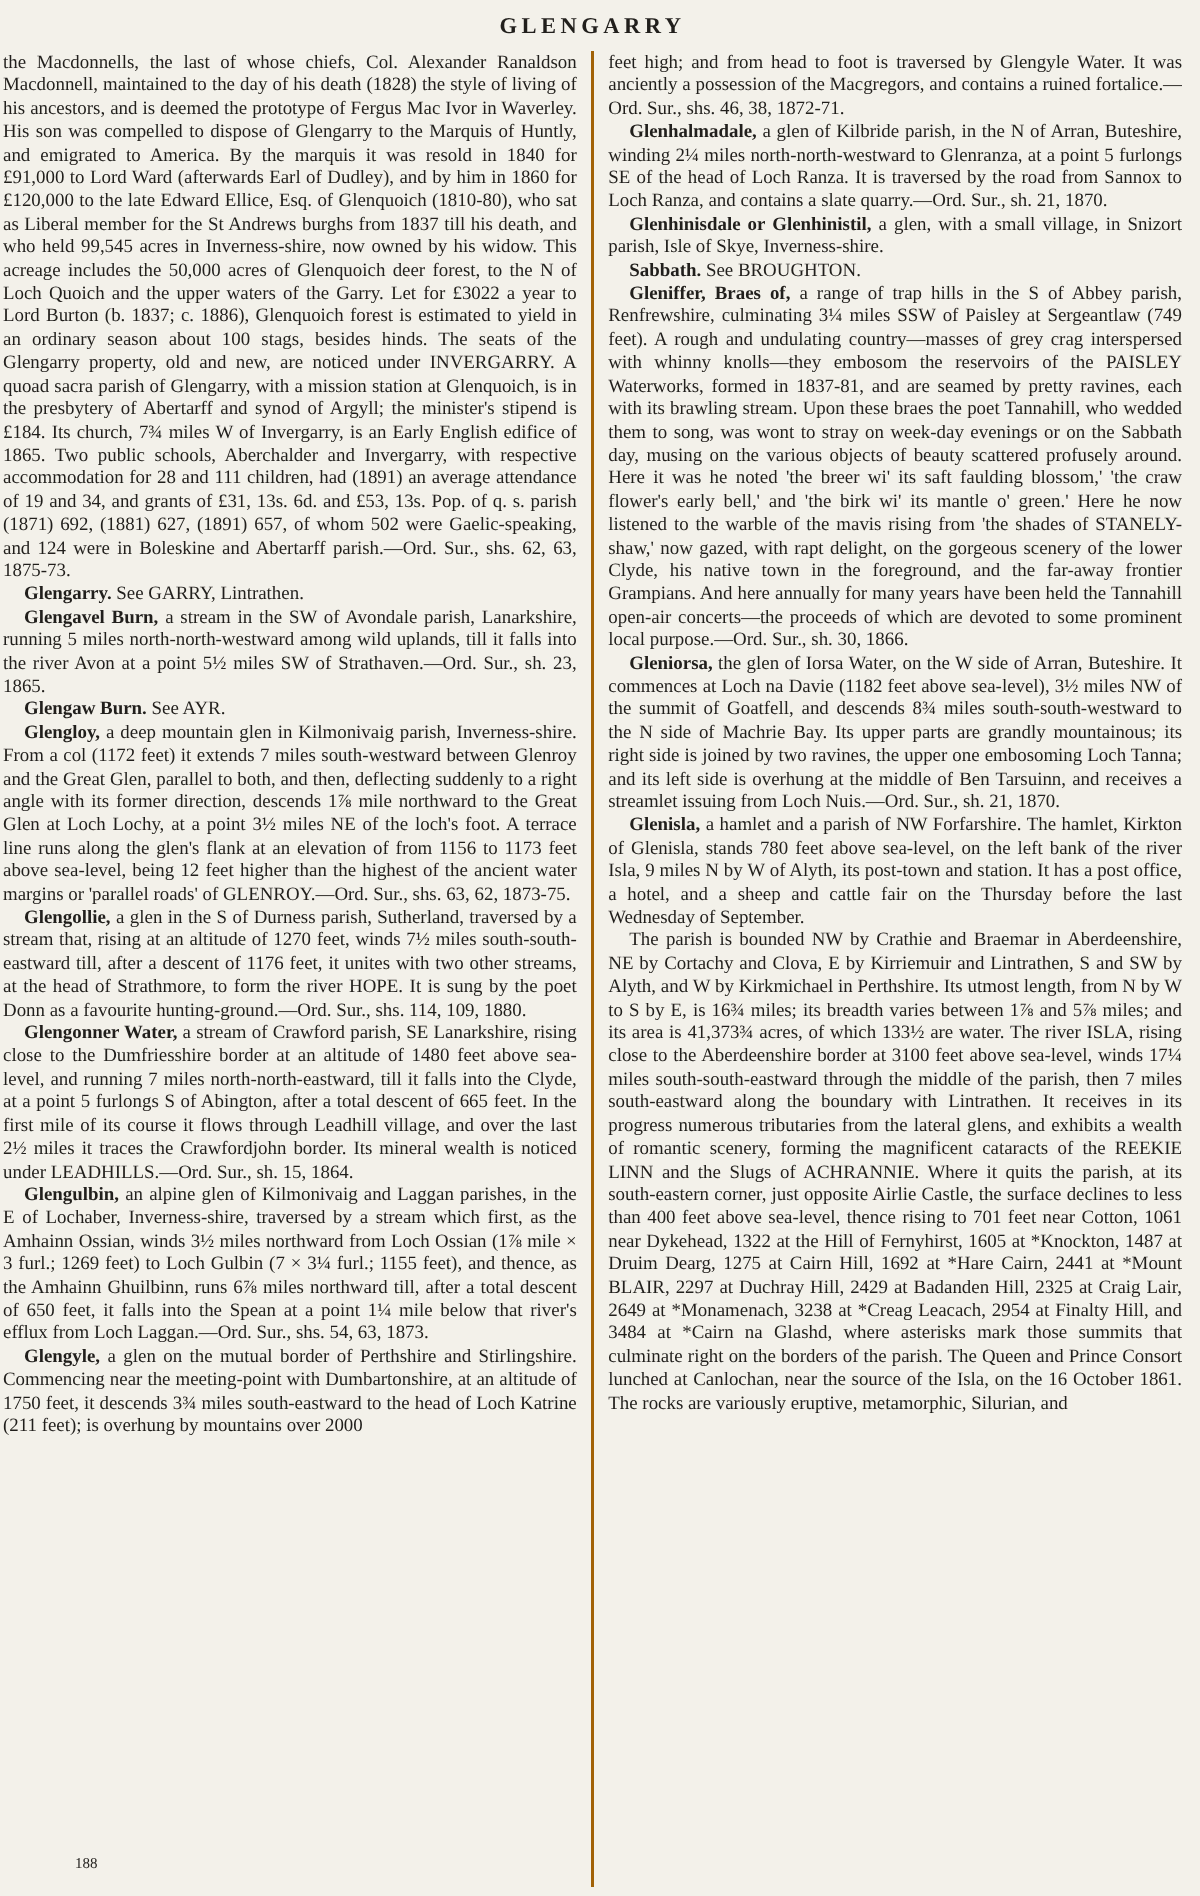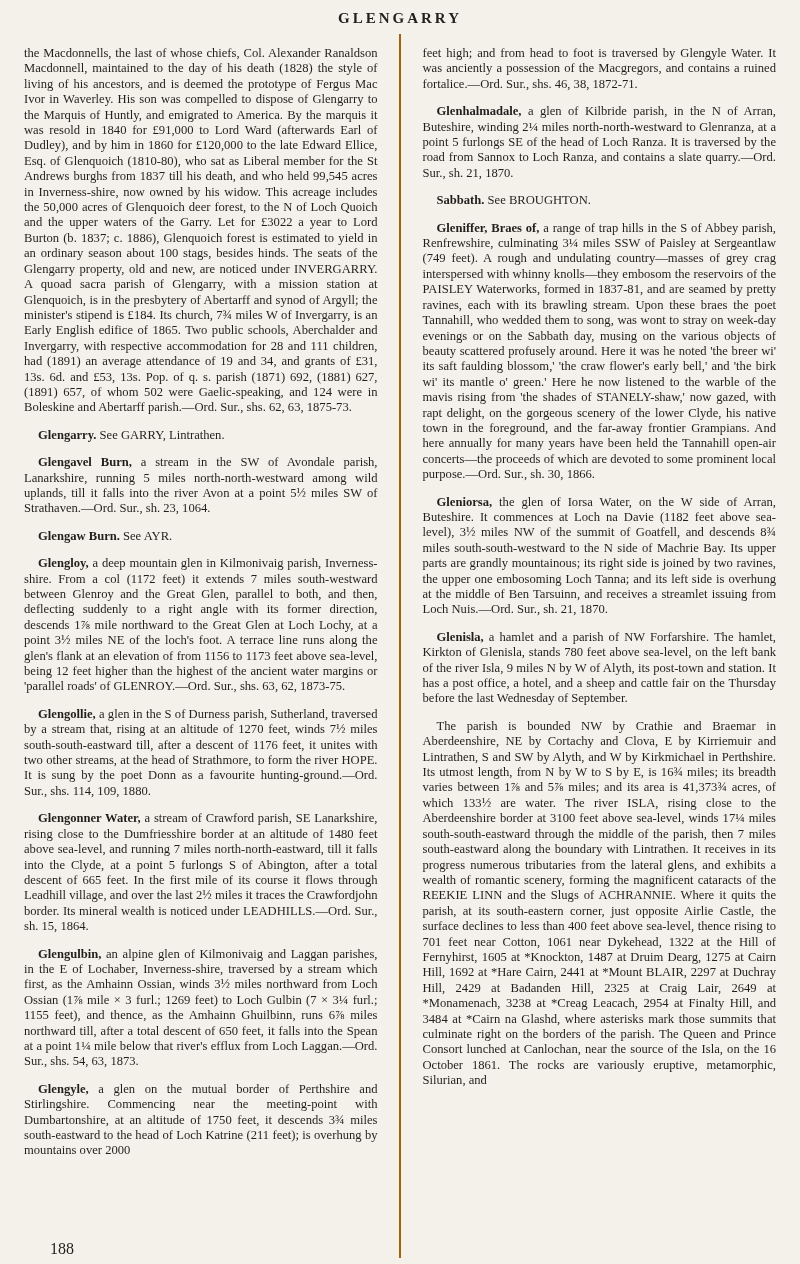--- a/index.html
+++ b/index.html
@@ -5,21 +5,21 @@
   html, body { margin: 0; padding: 0; }
   .page {
     position: relative;
     width: 800px;
     height: 1264px;
     box-sizing: border-box;
     background: #f3f1ea;
     color: #211f1c;
     font-family: "Liberation Serif", serif;
     overflow: hidden;
-    padding: 6px 10px 0 10px;
+    padding: 6px 10px 0 0;
   }
   .heads { display: flex; }
   .head {
     flex: 1;
     text-align: center;
     font-weight: bold;
     font-size: 15px;
     letter-spacing: 3px;
     padding: 4px 0 7px 0;
   }
@@ -30,56 +30,57 @@
   }
   .col {
     flex: 1;
     box-sizing: border-box;
     font-size: 12.6px;
     line-height: 15.4px;
     text-align: justify;
   }
   .col-left  { padding: 0 9px 0 2px; }
   .col-right { padding: 0 2px 0 10px; border-left: 2px solid #a16207; }
-  p.entry { margin: 12px; text-indent: 14px; }
+  p.entry { margin: 0; text-indent: 14px; }
   p.entry.cont { text-indent: 0; }
   .term { font-weight: bold; }
   .pageno {
     position: absolute;
     left: 50px;
-    bottom: 6px;
-    font-size: 16px;
+    bottom: 16px;
+    font-size: 10px;
   }
 </style>
 </head>
 <body>
 
 <div class="page">
 
   <div class="heads">
     <div class="head">GLENGARRY</div>
   </div>
 
   <div class="columns">
 
     <div class="col col-left">
       <p class="entry cont"><b class="term"></b><span>the Macdonnells, the last of whose chiefs, Col. Alexander Ranaldson Macdonnell, maintained to the day of his death (1828) the style of living of his ancestors, and is deemed the prototype of Fergus Mac Ivor in Waverley. His son was compelled to dispose of Glengarry to the Marquis of Huntly, and emigrated to America. By the marquis it was resold in 1840 for £91,000 to Lord Ward (afterwards Earl of Dudley), and by him in 1860 for £120,000 to the late Edward Ellice, Esq. of Glenquoich (1810-80), who sat as Liberal member for the St Andrews burghs from 1837 till his death, and who held 99,545 acres in Inverness-shire, now owned by his widow. This acreage includes the 50,000 acres of Glenquoich deer forest, to the N of Loch Quoich and the upper waters of the Garry. Let for £3022 a year to Lord Burton (b. 1837; c. 1886), Glenquoich forest is estimated to yield in an ordinary season about 100 stags, besides hinds. The seats of the Glengarry property, old and new, are noticed under INVERGARRY. A quoad sacra parish of Glengarry, with a mission station at Glenquoich, is in the presbytery of Abertarff and synod of Argyll; the minister's stipend is £184. Its church, 7¾ miles W of Invergarry, is an Early English edifice of 1865. Two public schools, Aberchalder and Invergarry, with respective accommodation for 28 and 111 children, had (1891) an average attendance of 19 and 34, and grants of £31, 13s. 6d. and £53, 13s. Pop. of q. s. parish (1871) 692, (1881) 627, (1891) 657, of whom 502 were Gaelic-speaking, and 124 were in Boleskine and Abertarff parish.—Ord. Sur., shs. 62, 63, 1875-73.</span></p>
       <p class="entry"><b class="term">Glengarry.</b><span> See GARRY, Lintrathen.</span></p>
-      <p class="entry"><b class="term">Glengavel Burn,</b><span> a stream in the SW of Avondale parish, Lanarkshire, running 5 miles north-north-westward among wild uplands, till it falls into the river Avon at a point 5½ miles SW of Strathaven.—Ord. Sur., sh. 23, 1064.</span></p>
+      <p class="entry"><b class="term">Glengavel Burn,</b><span> a stream in the SW of Avondale parish, Lanarkshire, running 5 miles north-north-westward among wild uplands, till it falls into the river Avon at a point 5½ miles SW of Strathaven.—Ord. Sur., sh. 23, 1865.</span></p>
       <p class="entry"><b class="term">Glengaw Burn.</b><span> See AYR.</span></p>
       <p class="entry"><b class="term">Glengloy,</b><span> a deep mountain glen in Kilmonivaig parish, Inverness-shire. From a col (1172 feet) it extends 7 miles south-westward between Glenroy and the Great Glen, parallel to both, and then, deflecting suddenly to a right angle with its former direction, descends 1⅞ mile northward to the Great Glen at Loch Lochy, at a point 3½ miles NE of the loch's foot. A terrace line runs along the glen's flank at an elevation of from 1156 to 1173 feet above sea-level, being 12 feet higher than the highest of the ancient water margins or 'parallel roads' of GLENROY.—Ord. Sur., shs. 63, 62, 1873-75.</span></p>
       <p class="entry"><b class="term">Glengollie,</b><span> a glen in the S of Durness parish, Sutherland, traversed by a stream that, rising at an altitude of 1270 feet, winds 7½ miles south-south-eastward till, after a descent of 1176 feet, it unites with two other streams, at the head of Strathmore, to form the river HOPE. It is sung by the poet Donn as a favourite hunting-ground.—Ord. Sur., shs. 114, 109, 1880.</span></p>
       <p class="entry"><b class="term">Glengonner Water,</b><span> a stream of Crawford parish, SE Lanarkshire, rising close to the Dumfriesshire border at an altitude of 1480 feet above sea-level, and running 7 miles north-north-eastward, till it falls into the Clyde, at a point 5 furlongs S of Abington, after a total descent of 665 feet. In the first mile of its course it flows through Leadhill village, and over the last 2½ miles it traces the Crawfordjohn border. Its mineral wealth is noticed under LEADHILLS.—Ord. Sur., sh. 15, 1864.</span></p>
       <p class="entry"><b class="term">Glengulbin,</b><span> an alpine glen of Kilmonivaig and Laggan parishes, in the E of Lochaber, Inverness-shire, traversed by a stream which first, as the Amhainn Ossian, winds 3½ miles northward from Loch Ossian (1⅞ mile × 3 furl.; 1269 feet) to Loch Gulbin (7 × 3¼ furl.; 1155 feet), and thence, as the Amhainn Ghuilbinn, runs 6⅞ miles northward till, after a total descent of 650 feet, it falls into the Spean at a point 1¼ mile below that river's efflux from Loch Laggan.—Ord. Sur., shs. 54, 63, 1873.</span></p>
       <p class="entry"><b class="term">Glengyle,</b><span> a glen on the mutual border of Perthshire and Stirlingshire. Commencing near the meeting-point with Dumbartonshire, at an altitude of 1750 feet, it descends 3¾ miles south-eastward to the head of Loch Katrine (211 feet); is overhung by mountains over 2000</span></p>
     </div>
 
     <div class="col col-right">
       <p class="entry cont"><b class="term"></b><span>feet high; and from head to foot is traversed by Glengyle Water. It was anciently a possession of the Macgregors, and contains a ruined fortalice.—Ord. Sur., shs. 46, 38, 1872-71.</span></p>
       <p class="entry"><b class="term">Glenhalmadale,</b><span> a glen of Kilbride parish, in the N of Arran, Buteshire, winding 2¼ miles north-north-westward to Glenranza, at a point 5 furlongs SE of the head of Loch Ranza. It is traversed by the road from Sannox to Loch Ranza, and contains a slate quarry.—Ord. Sur., sh. 21, 1870.</span></p>
+      <p class="entry"><b class="term">Glenhinisdale or Glenhinistil,</b><span> a glen, with a small village, in Snizort parish, Isle of Skye, Inverness-shire.</span></p>
       <p class="entry"><b class="term">Sabbath.</b><span> See BROUGHTON.</span></p>
       <p class="entry"><b class="term">Gleniffer, Braes of,</b><span> a range of trap hills in the S of Abbey parish, Renfrewshire, culminating 3¼ miles SSW of Paisley at Sergeantlaw (749 feet). A rough and undulating country—masses of grey crag interspersed with whinny knolls—they embosom the reservoirs of the PAISLEY Waterworks, formed in 1837-81, and are seamed by pretty ravines, each with its brawling stream. Upon these braes the poet Tannahill, who wedded them to song, was wont to stray on week-day evenings or on the Sabbath day, musing on the various objects of beauty scattered profusely around. Here it was he noted 'the breer wi' its saft faulding blossom,' 'the craw flower's early bell,' and 'the birk wi' its mantle o' green.' Here he now listened to the warble of the mavis rising from 'the shades of STANELY-shaw,' now gazed, with rapt delight, on the gorgeous scenery of the lower Clyde, his native town in the foreground, and the far-away frontier Grampians. And here annually for many years have been held the Tannahill open-air concerts—the proceeds of which are devoted to some prominent local purpose.—Ord. Sur., sh. 30, 1866.</span></p>
       <p class="entry"><b class="term">Gleniorsa,</b><span> the glen of Iorsa Water, on the W side of Arran, Buteshire. It commences at Loch na Davie (1182 feet above sea-level), 3½ miles NW of the summit of Goatfell, and descends 8¾ miles south-south-westward to the N side of Machrie Bay. Its upper parts are grandly mountainous; its right side is joined by two ravines, the upper one embosoming Loch Tanna; and its left side is overhung at the middle of Ben Tarsuinn, and receives a streamlet issuing from Loch Nuis.—Ord. Sur., sh. 21, 1870.</span></p>
       <p class="entry"><b class="term">Glenisla,</b><span> a hamlet and a parish of NW Forfarshire. The hamlet, Kirkton of Glenisla, stands 780 feet above sea-level, on the left bank of the river Isla, 9 miles N by W of Alyth, its post-town and station. It has a post office, a hotel, and a sheep and cattle fair on the Thursday before the last Wednesday of September.</span></p>
       <p class="entry"><b class="term"></b><span>The parish is bounded NW by Crathie and Braemar in Aberdeenshire, NE by Cortachy and Clova, E by Kirriemuir and Lintrathen, S and SW by Alyth, and W by Kirkmichael in Perthshire. Its utmost length, from N by W to S by E, is 16¾ miles; its breadth varies between 1⅞ and 5⅞ miles; and its area is 41,373¾ acres, of which 133½ are water. The river ISLA, rising close to the Aberdeenshire border at 3100 feet above sea-level, winds 17¼ miles south-south-eastward through the middle of the parish, then 7 miles south-eastward along the boundary with Lintrathen. It receives in its progress numerous tributaries from the lateral glens, and exhibits a wealth of romantic scenery, forming the magnificent cataracts of the REEKIE LINN and the Slugs of ACHRANNIE. Where it quits the parish, at its south-eastern corner, just opposite Airlie Castle, the surface declines to less than 400 feet above sea-level, thence rising to 701 feet near Cotton, 1061 near Dykehead, 1322 at the Hill of Fernyhirst, 1605 at *Knockton, 1487 at Druim Dearg, 1275 at Cairn Hill, 1692 at *Hare Cairn, 2441 at *Mount BLAIR, 2297 at Duchray Hill, 2429 at Badanden Hill, 2325 at Craig Lair, 2649 at *Monamenach, 3238 at *Creag Leacach, 2954 at Finalty Hill, and 3484 at *Cairn na Glashd, where asterisks mark those summits that culminate right on the borders of the parish. The Queen and Prince Consort lunched at Canlochan, near the source of the Isla, on the 16 October 1861. The rocks are variously eruptive, metamorphic, Silurian, and</span></p>
     </div>
 
   </div>
 
   <div class="pageno">188</div>

